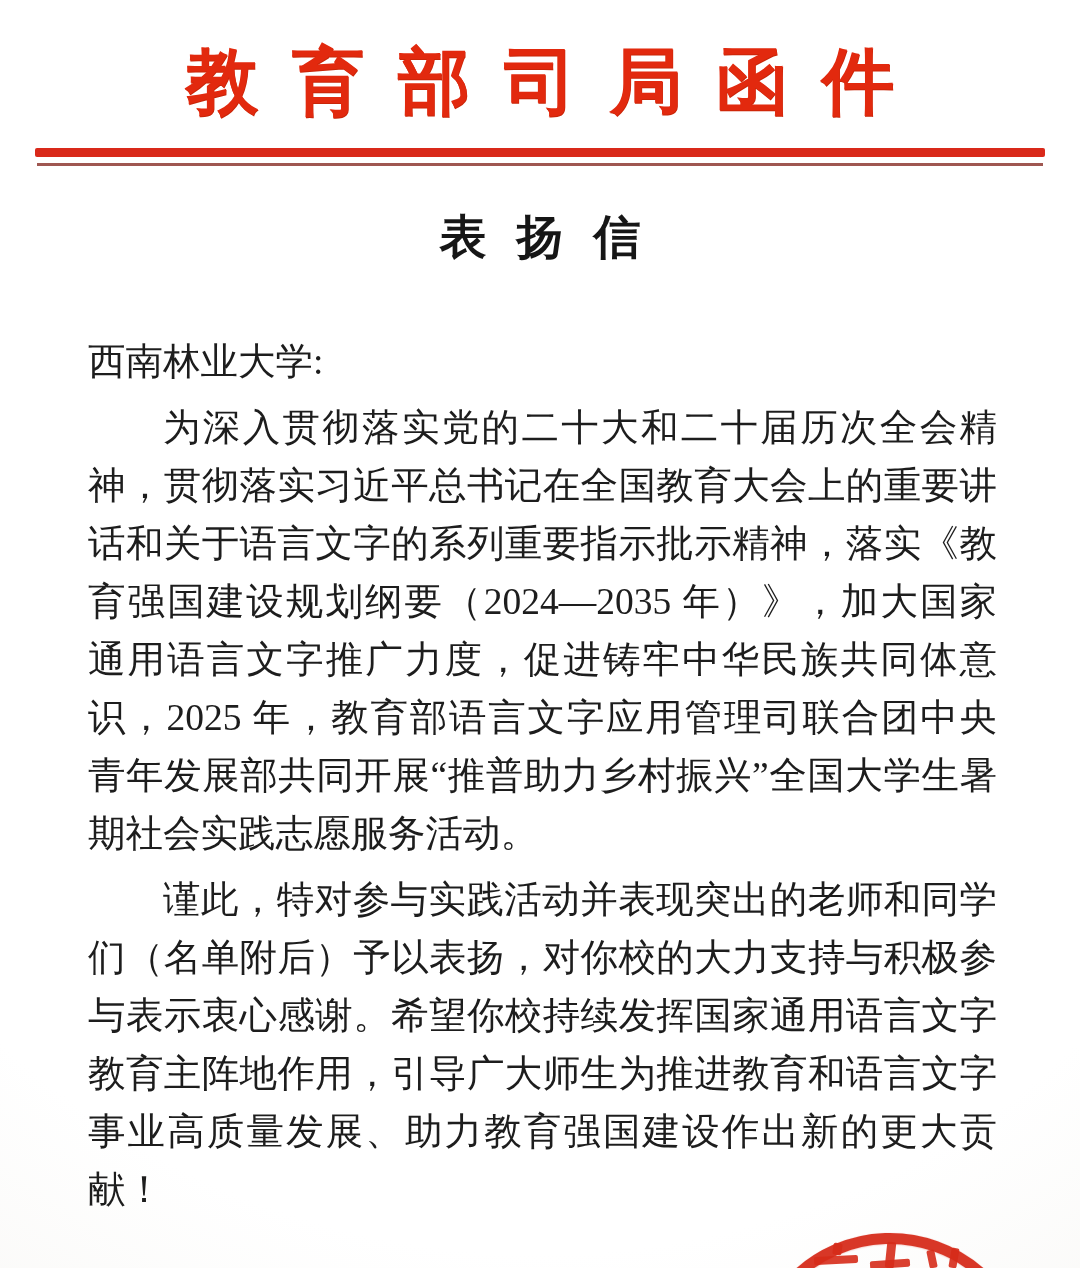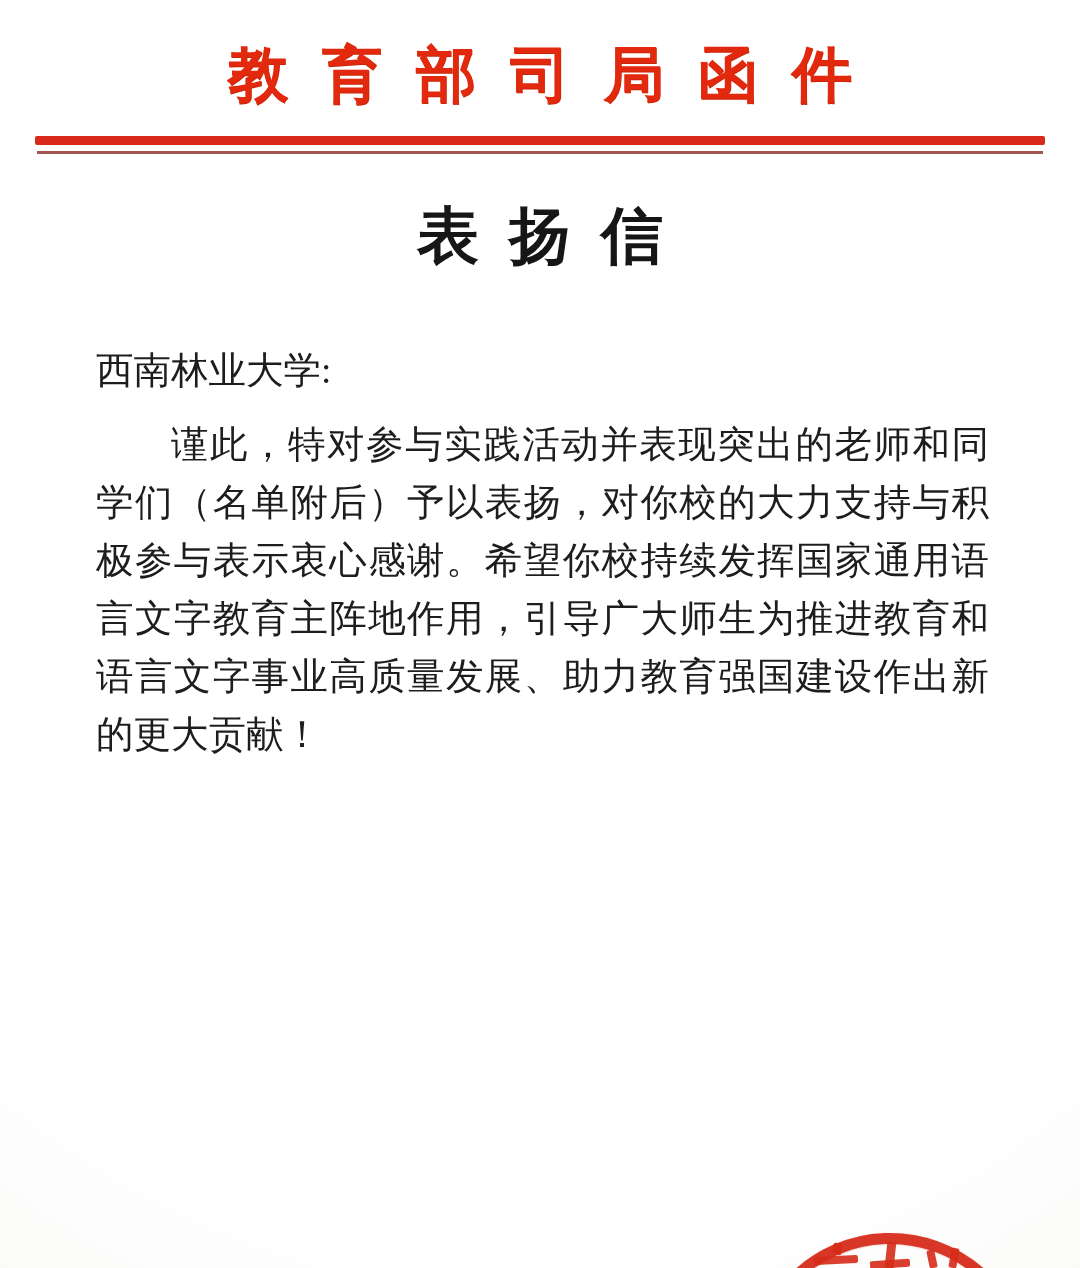--- a/index.html
+++ b/index.html
@@ -16,21 +16,21 @@
     background:
       radial-gradient(125% 105% at 50% 38%, #ffffff 58%, #f6f5f2 88%, #efeeea 100%);
     font-family: "Liberation Serif", serif;
     color: #1d1d1d;
   }
 
   
   .masthead {
     padding-top: 44px;
     text-align: center;
-    font-size: 60px;
+    font-size: 72px;
     line-height: 1.06;
     font-weight: bold;
     color: #e2290e;
     letter-spacing: 34px;
     padding-left: 34px;         
     text-shadow: 0.5px 0.5px 0 #c92508;
     white-space: nowrap;
   }
 
   
@@ -46,38 +46,38 @@
     height: 3px;
     margin: 6px auto 0 auto;
     background: #8e3a33;
     opacity: 0.85;
   }
 
   
   .title {
     margin-top: 40px;
     text-align: center;
-    font-size: 62px;
+    font-size: 47px;
     font-weight: bold;
     letter-spacing: 30px;
     padding-left: 30px;
     color: #161616;
     white-space: nowrap;
   }
 
   
   .letter {
     margin: 64px 75px 0 80px;   
     font-size: 37.5px;
     line-height: 58px;
     text-align: justify;
     color: #1d1d1d;
   }
   .letter p {
-    margin: 16px;
+    margin: 8px;
   }
   .letter p.para {
     text-indent: 2em;
   }
   .salutation {
     text-indent: 0;
   }
 
   
   .seal {
@@ -112,20 +112,21 @@
 
   <div class="masthead">教育部司局函件</div>
 
   <div class="rule-thick"></div>
   <div class="rule-thin"></div>
 
   <div class="title">表扬信</div>
 
   <div class="letter">
     <p class="salutation">西南林业大学:</p>
+    <p class="para">为深入贯彻落实党的二十大和二十届历次全会精神，贯彻落实习近平总书记在全国教育大会上的重要讲话和关于语言文字的系列重要指示批示精神，落实《教育强国建设规划纲要（2024—2035 年）》，加大国家通用语言文字推广力度，促进铸牢中华民族共同体意识，2025 年，教育部语言文字应用管理司联合团中央青年发展部共同开展“推普助力乡村振兴”全国大学生暑期社会实践志愿服务活动。</p>
     <p class="para">谨此，特对参与实践活动并表现突出的老师和同学们（名单附后）予以表扬，对你校的大力支持与积极参与表示衷心感谢。希望你校持续发挥国家通用语言文字教育主阵地作用，引导广大师生为推进教育和语言文字事业高质量发展、助力教育强国建设作出新的更大贡献！</p>
   </div>
 
   <div class="seal"></div>
   <div class="seal-frag frag-a-top"></div>
   <div class="seal-frag frag-a-bar"></div>
   <div class="seal-frag frag-b-stem"></div>
   <div class="seal-frag frag-b-bar"></div>
   <div class="seal-frag frag-c-left"></div>
   <div class="seal-frag frag-c-right"></div>

